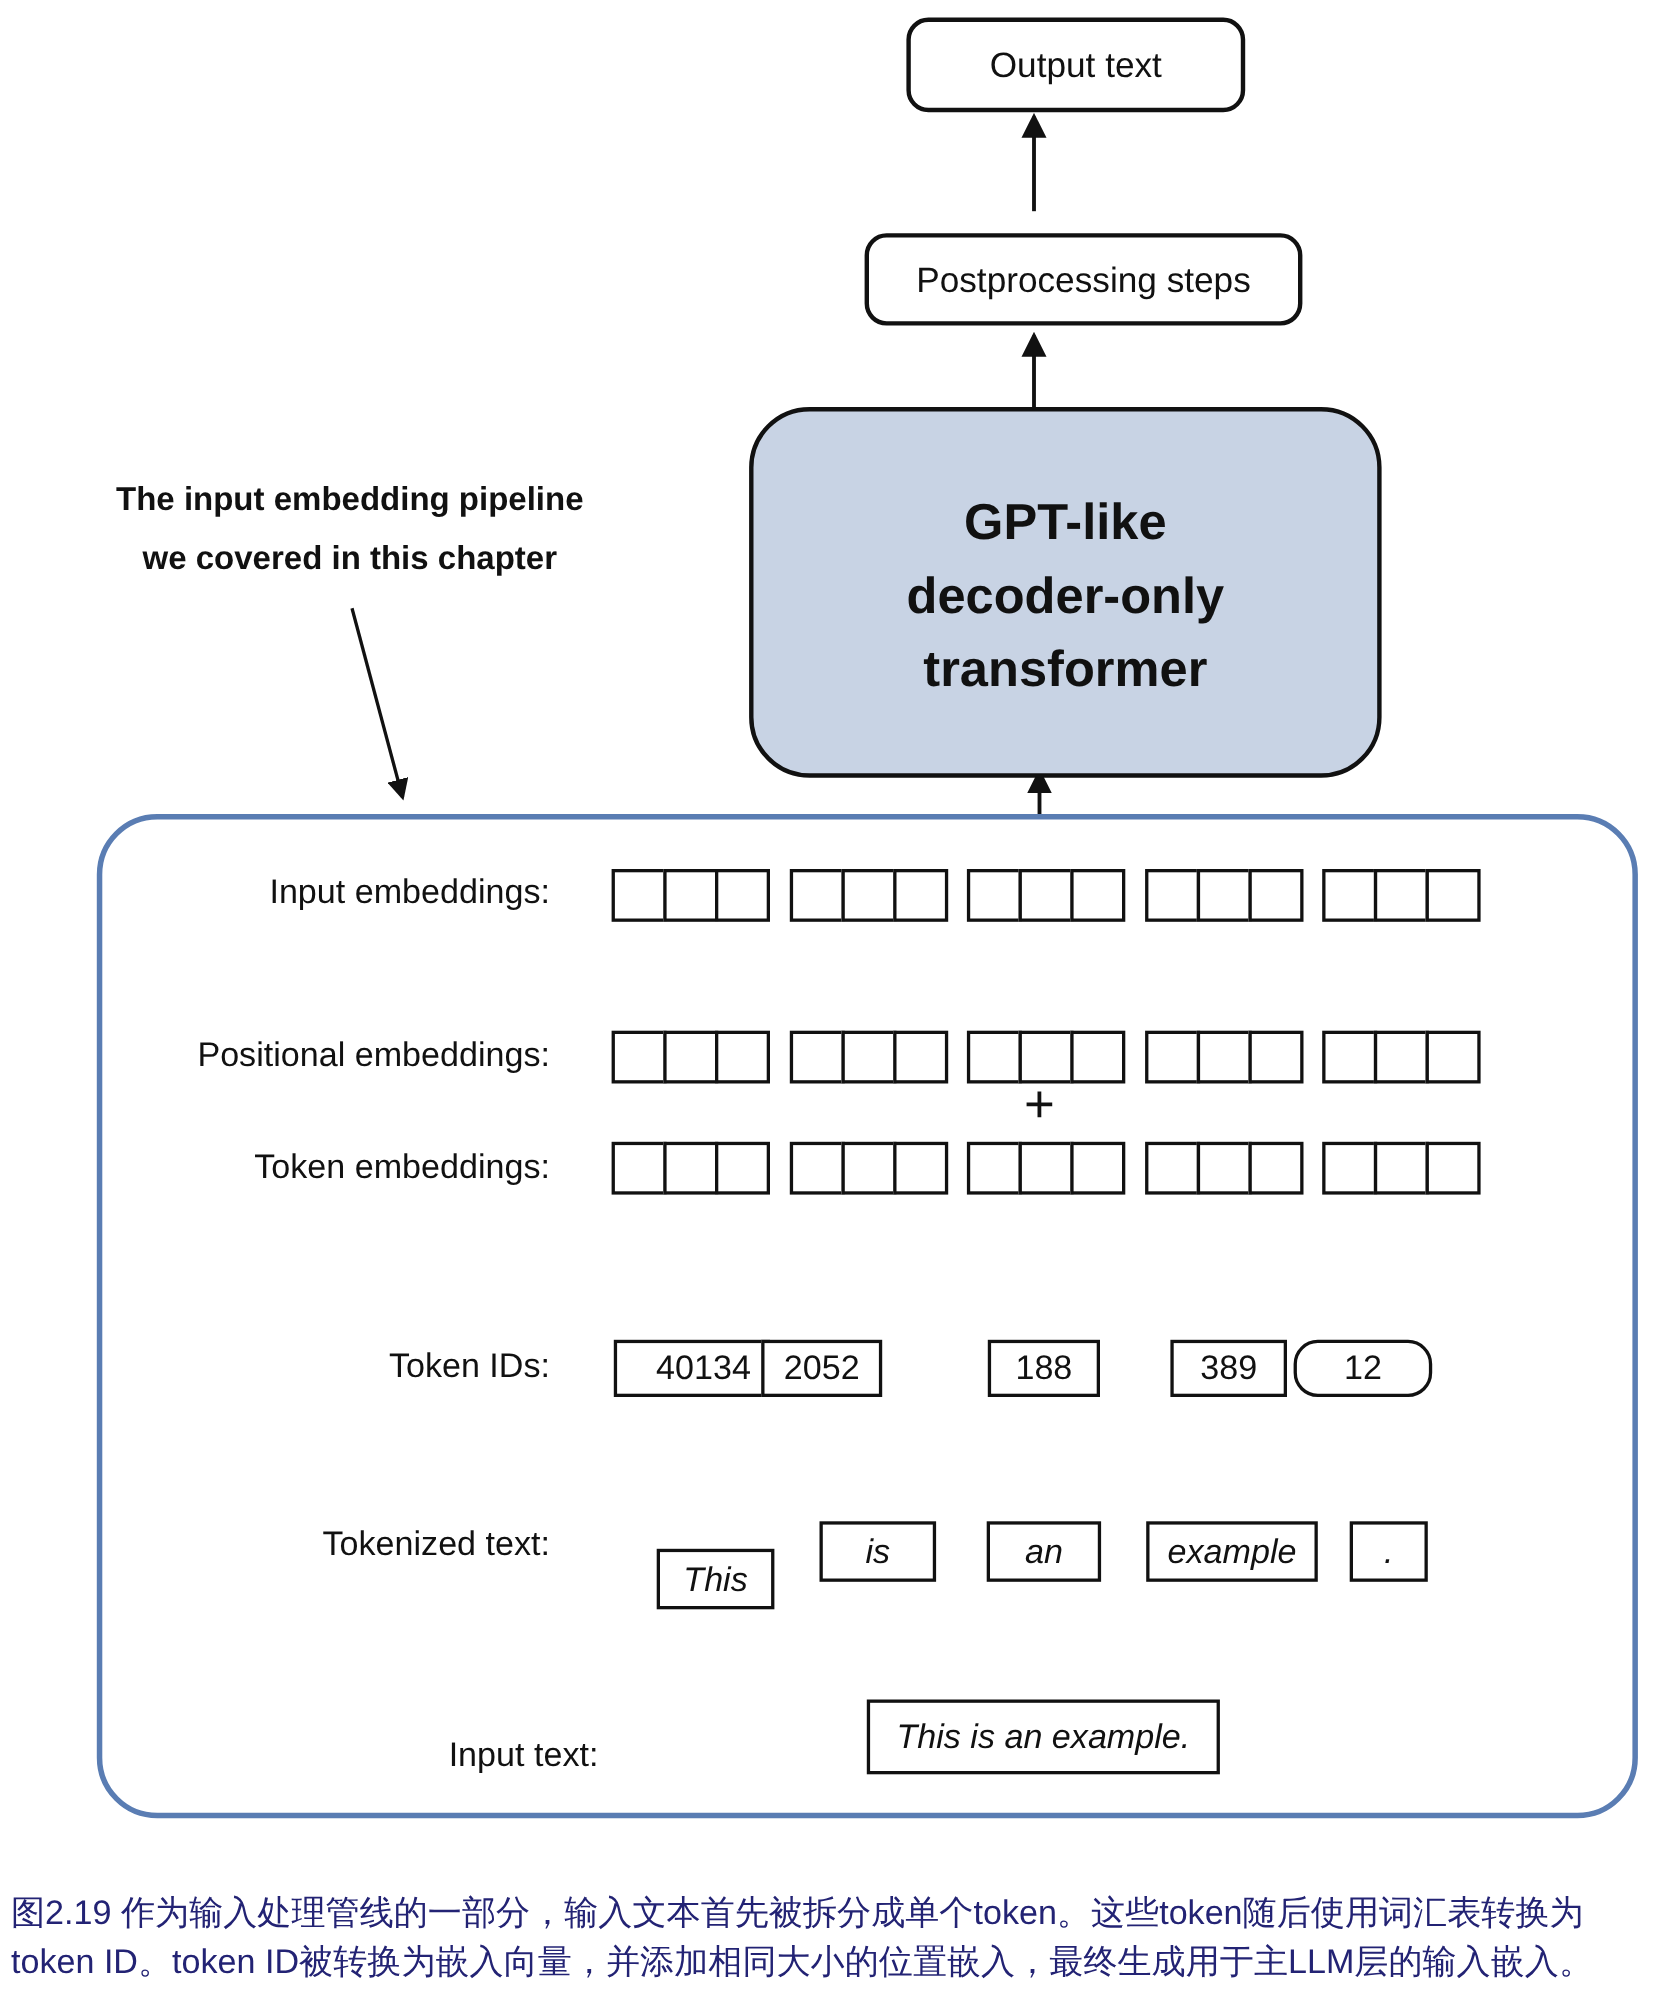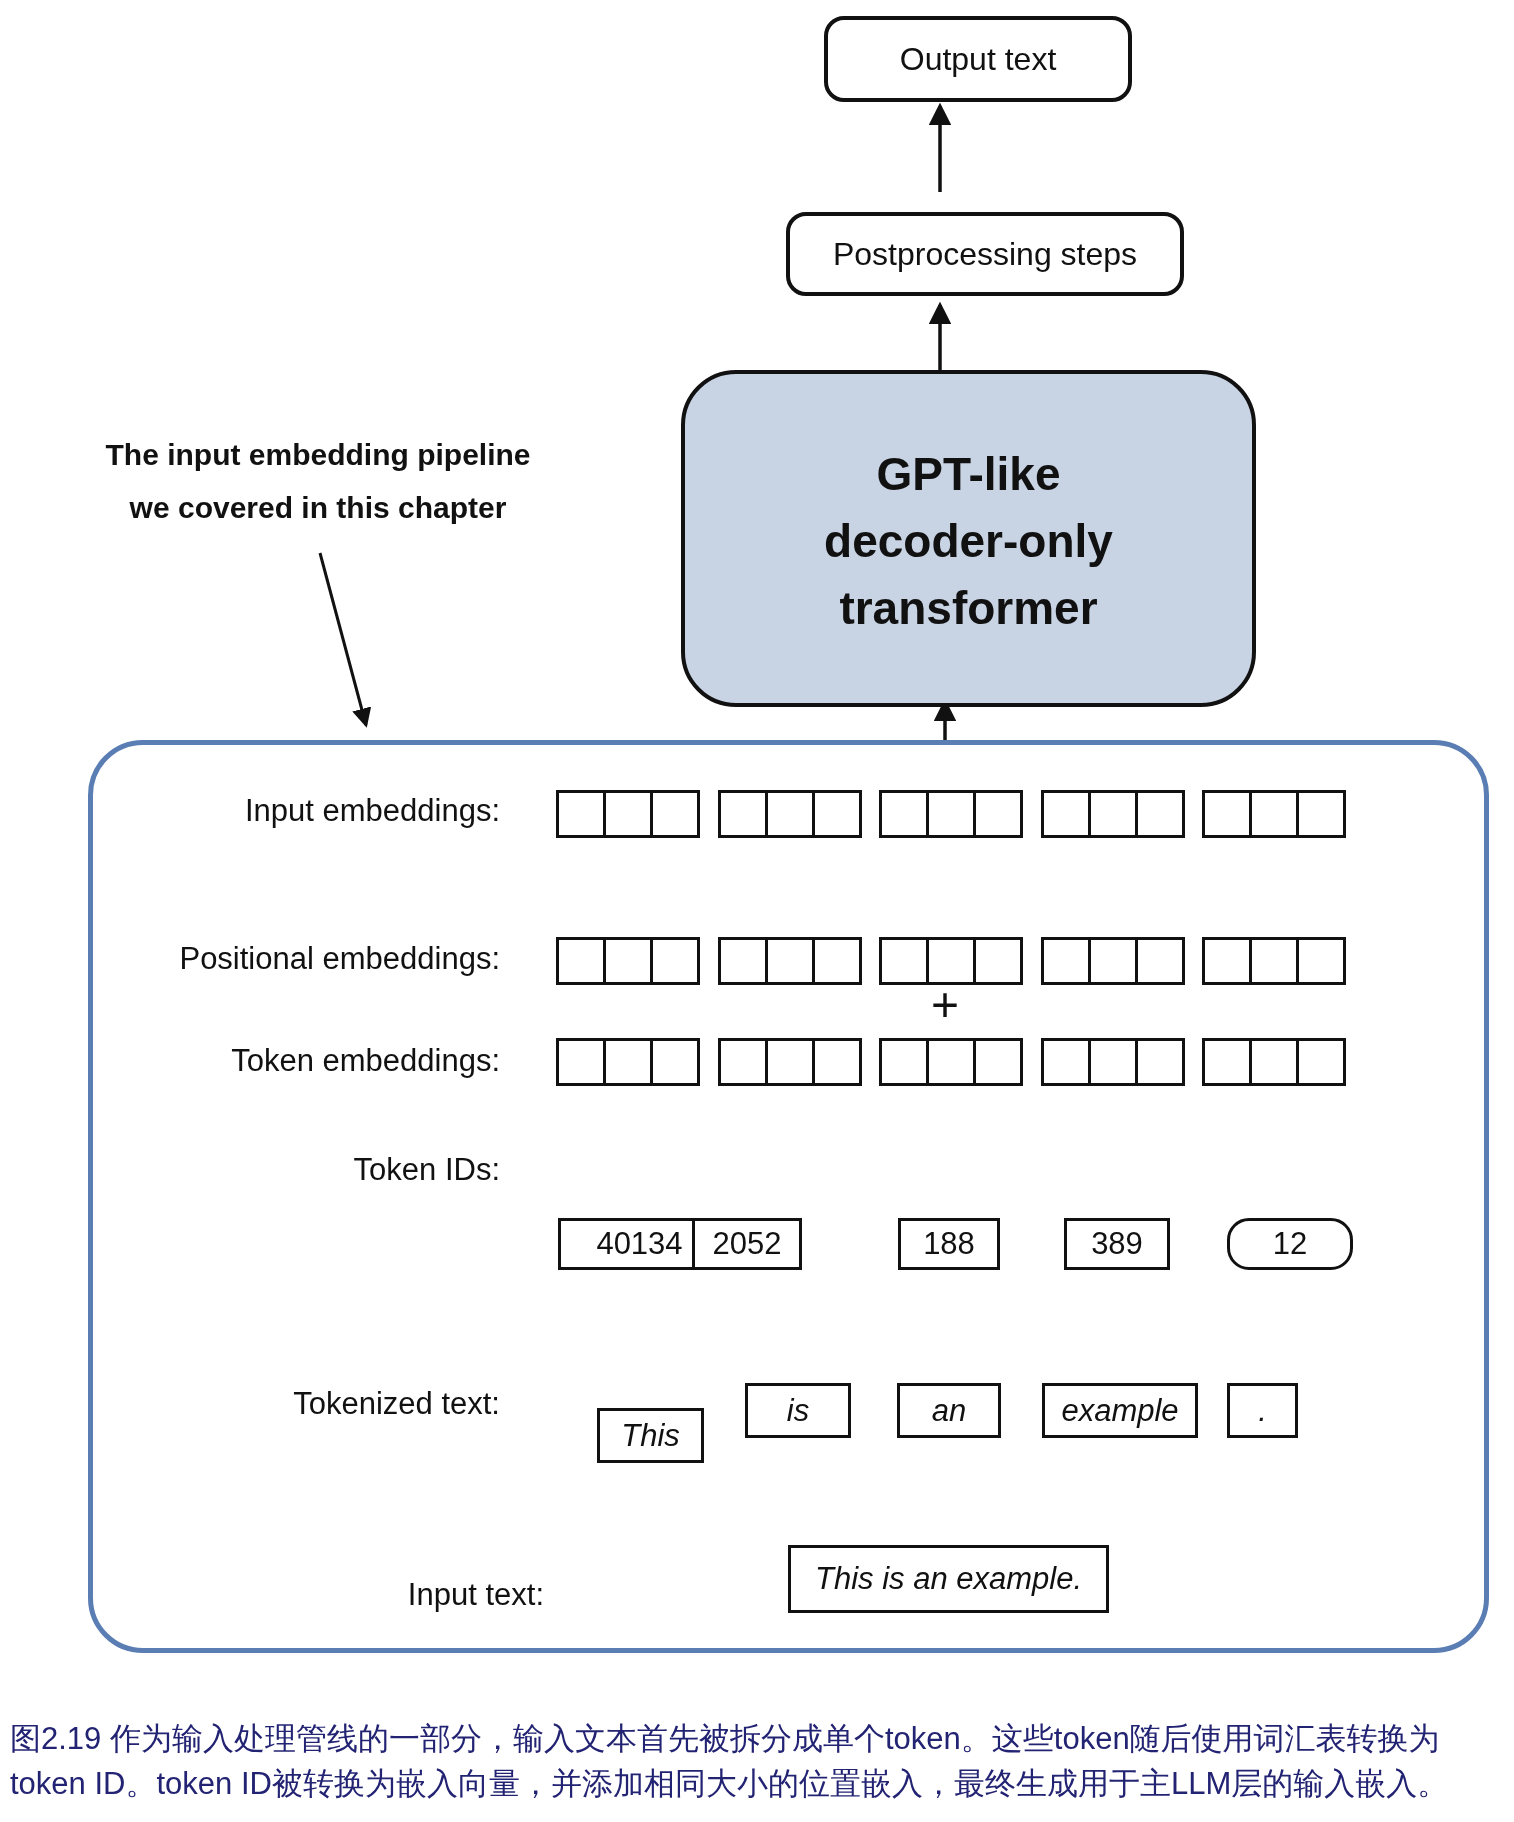--- a/index.html
+++ b/index.html
@@ -22,21 +22,21 @@
   
   .container-outline{
     position:absolute;left:88px;top:740px;width:1391px;height:903px;
     border:5px solid var(--container-border,#5a7db3);border-radius:55px;background:#fff;
   }
   
   .row-label{position:absolute;left:0;width:500px;text-align:right;font-size:31px;line-height:36px;}
   #lbl-input-emb{top:793px;}
   #lbl-pos-emb{top:941px;}
   #lbl-tok-emb{top:1043px;}
-  #lbl-token-ids{top:1152px;}
+  #lbl-token-ids{top:1224px;}
   #lbl-tokenized{top:1386px;}
   #lbl-input-text{top:1577px;padding-left:44px;}
   
   .sq-row{position:absolute;left:556px;width:790px;display:flex;justify-content:space-between;}
   #row-input-emb{top:790px;}
   #row-pos-emb{top:937px;}
   #row-tok-emb{top:1038px;}
   .sq-group{display:flex;}
   .sq-cell{width:44px;height:42px;border:3px solid #111;background:#fff;}
   .sq-cell + .sq-cell{margin-left:-3px;}
@@ -45,21 +45,21 @@
   
   .val-box{
     position:absolute;border:3px solid #111;background:#fff;
     display:flex;align-items:center;justify-content:center;font-size:31px;
   }
   .tid{top:1218px;height:46px;}
   #tid-0{left:558px;width:115px;padding-left:21px;}
   #tid-1{left:692px;width:104px;}
   #tid-2{left:898px;width:96px;}
   #tid-3{left:1064px;width:100px;}
-  #tid-4{left:1227px;width:120px;border-radius:22px;}
+  #tid-4{left:1176px;width:120px;border-radius:22px;}
   .tok{top:1383px;height:49px;font-style:italic;}
   #tok-0{left:597px;width:101px;margin-top:25px;}
   #tok-1{left:745px;width:100px;}
   #tok-2{left:897px;width:98px;}
   #tok-3{left:1042px;width:150px;}
   #tok-4{left:1227px;width:65px;}
   #input-text-box{left:788px;top:1545px;width:315px;height:62px;font-style:italic;}
   
   .annotation{
     position:absolute;left:80px;top:428px;width:476px;text-align:center;

